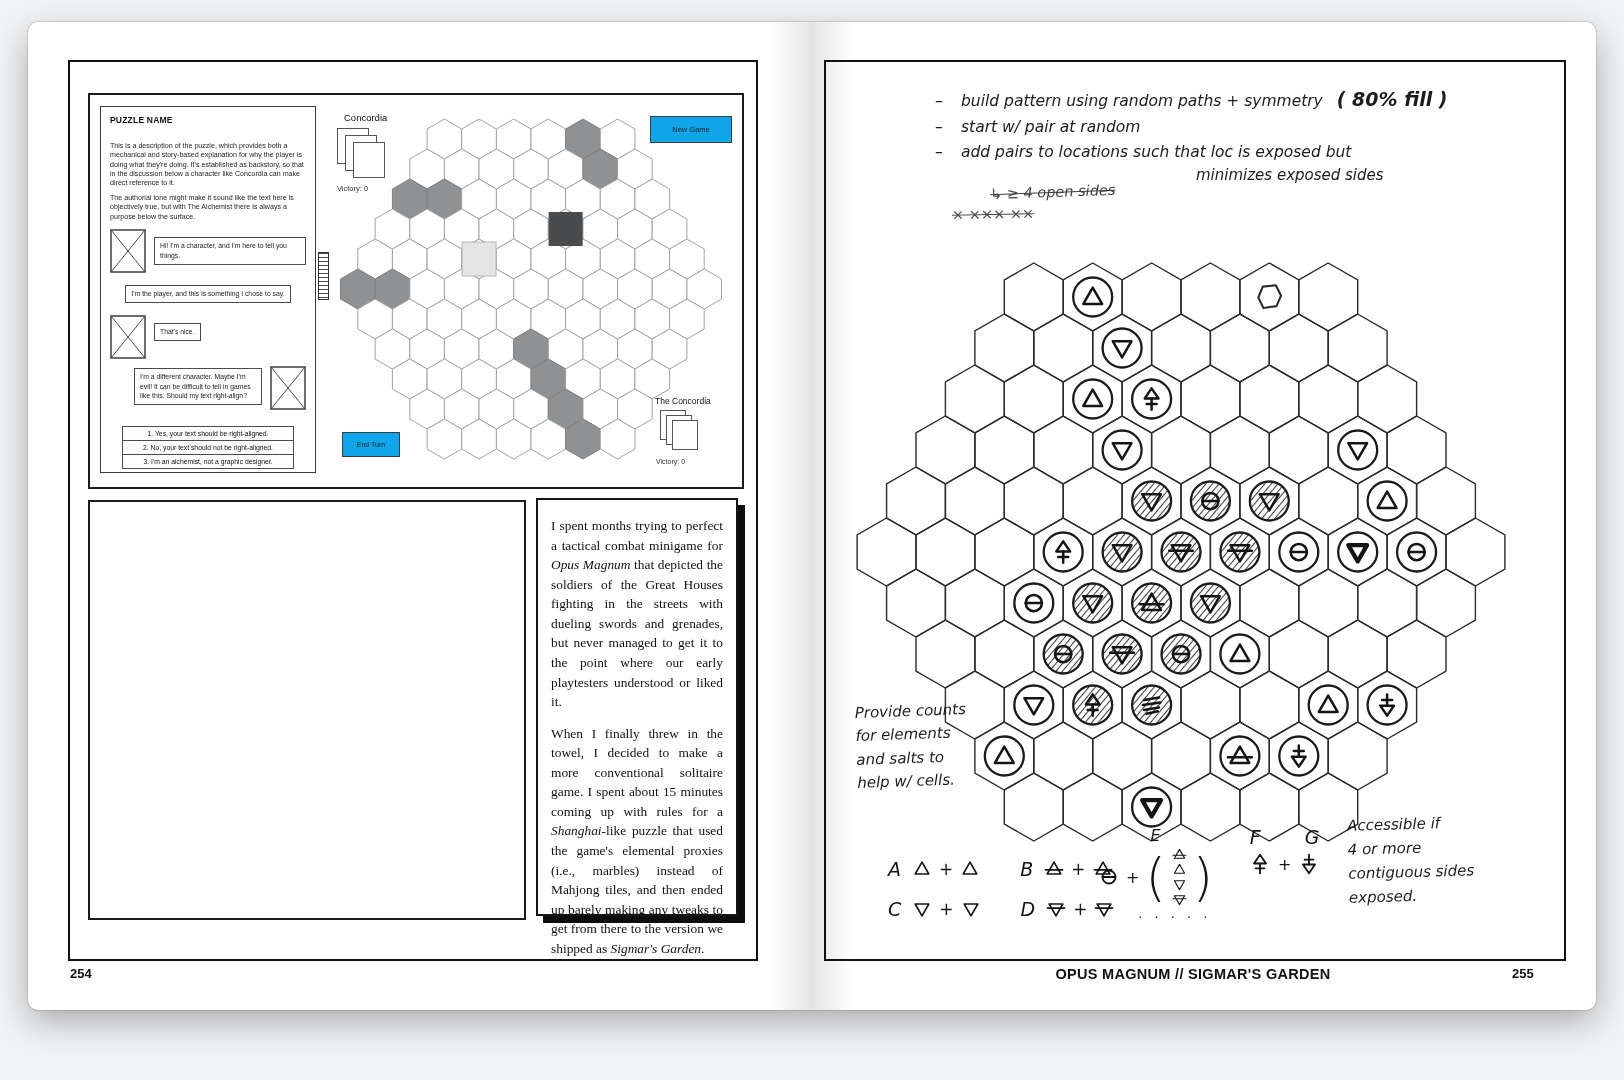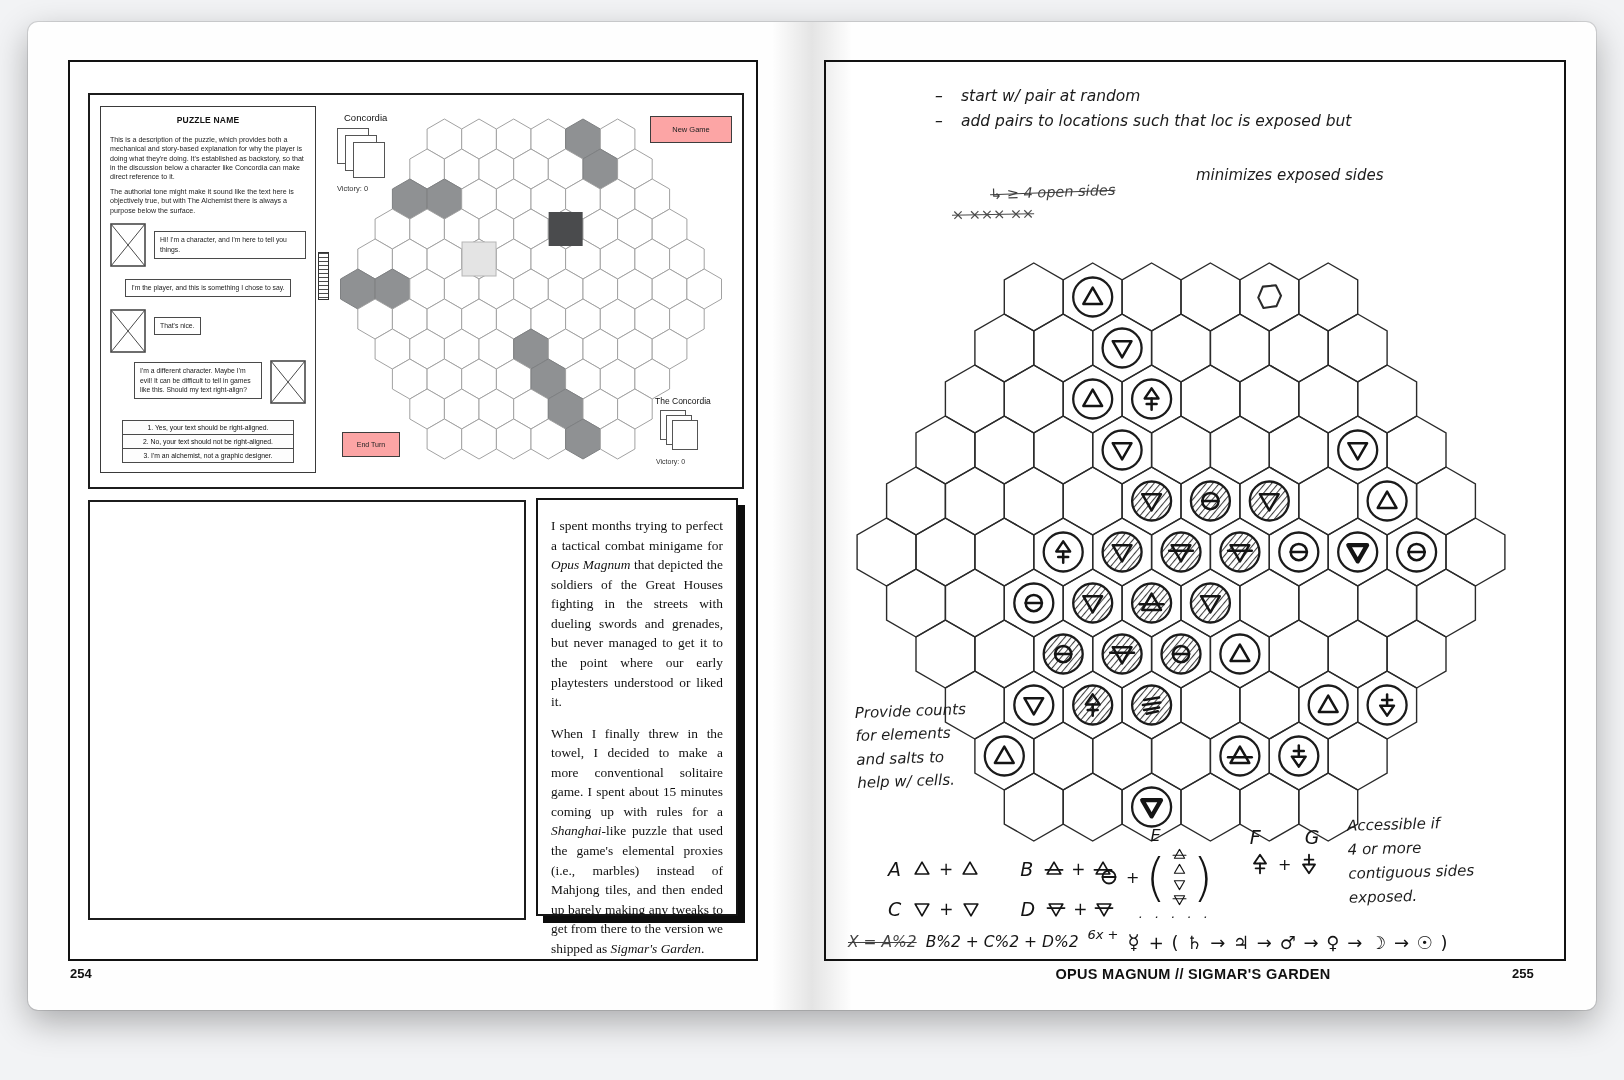--- a/index.html
+++ b/index.html
@@ -11,38 +11,38 @@
   .frame{position:absolute;border:2.5px solid #121212;background:#fff;}
   #left-frame{left:68px;top:60px;width:686px;height:897px;}
   #right-frame{left:824px;top:60px;width:738px;height:897px;}
   .figbox{position:absolute;border:2px solid #1c1c1c;background:#fff;}
   #figure1{left:88px;top:93px;width:652px;height:392px;}
   #figure2{left:88px;top:500px;width:434px;height:416px;}
 
   
   #dialog-panel{position:absolute;left:100px;top:106px;width:216px;height:367px;border:1.5px solid #3a3a3a;
                 padding:8px 9px;box-sizing:border-box;background:#fff;overflow:hidden;}
-  .dlg-title{font-size:8.5px;font-weight:bold;text-align:center;margin-bottom:11px;letter-spacing:.2px;}
+  .dlg-title{font-size:8.5px;font-weight:bold;text-align:left;margin-bottom:17px;letter-spacing:.2px;}
   .dlg-p{font-size:7.1px;line-height:1.32;margin:0 0 5px;color:#1d1d1d;text-align:left;}
   .dlg-row{display:flex;align-items:flex-start;margin:7px 0;}
   .dlg-row.center{justify-content:center;margin:12px 0;}
   .dlg-row.right{justify-content:flex-end;}
   .bubble{border:1px solid #4a4a4a;padding:3px 5px;font-size:6.8px;line-height:1.45;background:#fff;color:#222;}
   .dlg-row.left .bubble{margin-left:8px;margin-top:8px;}
   .dlg-row.right .bubble{margin-right:8px;margin-top:2px;max-width:116px;}
   .avatar{flex:0 0 auto;}
   .choices{width:172px;margin:16px auto 0;}
   .choice{border:1px solid #4a4a4a;padding:3px 2px;font-size:6.8px;text-align:center;background:#fdfdfd;}
   .choice + .choice{border-top:none;}
   #scrollbar{position:absolute;left:318px;top:252px;width:9px;height:46px;border:1px solid #333;
              background:repeating-linear-gradient(180deg,#4c4c4c 0 1.5px,#fff 1.5px 4px);}
 
   .map-label{position:absolute;font-size:9.5px;color:#111;}
   .map-sub{position:absolute;font-size:7.5px;color:#333;}
-  .btn{position:absolute;border:1.5px solid #3d3d3d;background:#fca5a5;display:flex;align-items:center;
+  .btn{position:absolute;border:1.5px solid #3d3d3d;background:#0ea5e9;display:flex;align-items:center;
        justify-content:center;font-size:7.5px;color:#222;box-sizing:border-box;}
   .stack{position:absolute;}
   .stack i{position:absolute;background:#fff;border:1.5px solid #555;}
   .stack.big i{width:30px;height:34px;}
   .stack.big i:nth-child(1){left:0;top:0;} .stack.big i:nth-child(2){left:8px;top:7px;} .stack.big i:nth-child(3){left:16px;top:14px;}
   .stack.small i{width:24px;height:28px;}
   .stack.small i:nth-child(1){left:0;top:0;} .stack.small i:nth-child(2){left:6px;top:5px;} .stack.small i:nth-child(3){left:12px;top:10px;}
 
   #text-column{position:absolute;left:536px;top:498px;width:202px;height:418px;border:2px solid #141414;
                box-shadow:7px 7px 0 #0d0d0d;box-sizing:border-box;background:#fff;padding:16px 13px;
@@ -475,20 +475,21 @@
   <div id="text-column">
       <p><span>I spent months trying to perfect a tactical combat minigame for </span><span class="it">Opus Magnum</span><span> that depicted the soldiers of the Great Houses fighting in the streets with dueling swords and grenades, but never managed to get it to the point where our early playtesters understood or liked it.</span></p>
       <p><span>When I finally threw in the towel, I decided to make a more conventional solitaire game. I spent about 15 minutes coming up with rules for a </span><span class="it">Shanghai</span><span>-like puzzle that used the game's elemental proxies (i.e., marbles) instead of Mahjong tiles, and then ended up barely making any tweaks to get from there to the version we shipped as </span><span class="it">Sigmar's Garden</span><span>.</span></p>
     </div>
 
   <div class="folio" id="folio-left">254</div>
 
   <div class="frame" id="right-frame"></div>
 
   <div id="notes" class="hand">
+    <div><span class="bullet">–</span><span>build pattern using random paths + symmetry</span><span class="bigparen">( 80% fill )</span></div>
     <div><span class="bullet">–</span><span>start w/ pair at random</span></div>
     <div><span class="bullet">–</span><span>add pairs to locations such that loc is exposed but</span></div>
   </div>
   <div id="note-wrap2" class="hand">minimizes exposed sides</div>
   <div id="scratch1" class="hand">↳ ≥ 4 open sides</div>
   <div id="scratch2" class="hand">× ××× ××</div>
 
   <svg id="board-svg" width="690" height="690" viewBox="0 0 690 690">
       <defs>
         <pattern id="hatch" width="5" height="5" patternUnits="userSpaceOnUse" patternTransform="rotate(40)">
@@ -914,26 +915,19 @@
           <line x1="-4" y1="4" x2="4" y2="4" fill="none" stroke="#141414" stroke-width="1.7" stroke-linejoin="round" stroke-linecap="round"></line>
         </svg>
         <span>+</span>
         <svg width="24" height="24" viewBox="-11 -11 22 22" style="vertical-align:middle">
           <line x1="0" y1="-8.5" x2="0" y2="0.5" fill="none" stroke="#141414" stroke-width="1.7" stroke-linejoin="round" stroke-linecap="round"></line>
           <line x1="-4" y1="-4" x2="4" y2="-4" fill="none" stroke="#141414" stroke-width="1.7" stroke-linejoin="round" stroke-linecap="round"></line>
           <path d="M-5.5,0.5 L5.5,0.5 L0,8.5 Z" fill="none" stroke="#141414" stroke-width="1.7" stroke-linejoin="round" stroke-linecap="round"></path>
         </svg>
       </div>
     </div>
-  <div class="frm hand" id="frm3">
-      <span class="crossed">X = A%2</span>
-      <span>B%2 + C%2 + D%2</span>
-      <span class="sixx">6x +</span>
-      <span style="font-size:20px;font-style:normal">☿</span>
-      <span class="metals">+ ( ♄ → ♃ → ♂ → ♀ → ☽ → ☉ )</span>
-    </div>
   <div id="dots" class="hand">· · · · ·</div>
 
   <div class="running-title" id="title-right">OPUS MAGNUM // SIGMAR'S GARDEN</div>
   <div class="folio" id="folio-right">255</div>
 
   <div id="gutter"></div>
 </div>
 
 </body></html>

